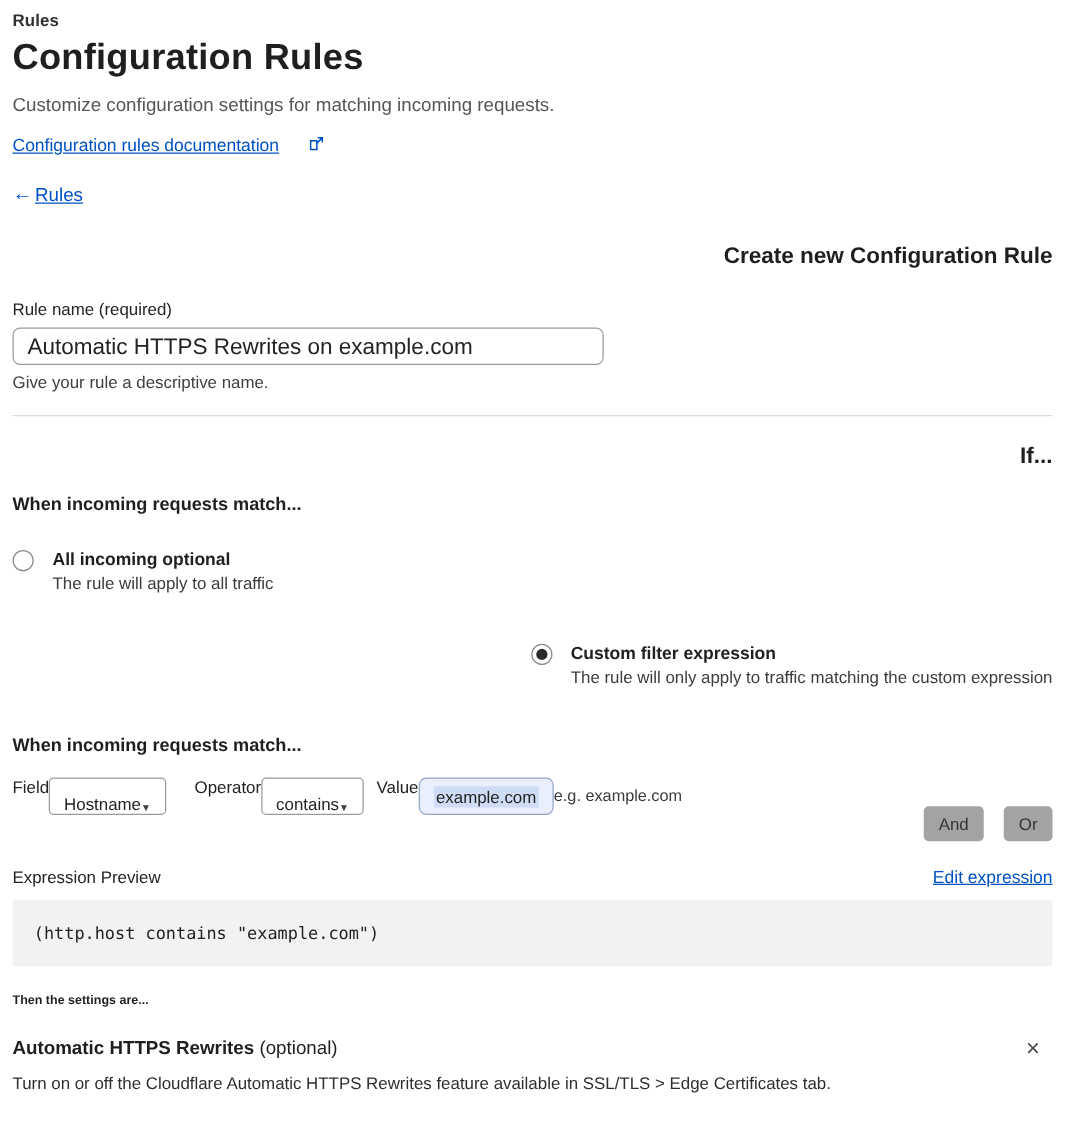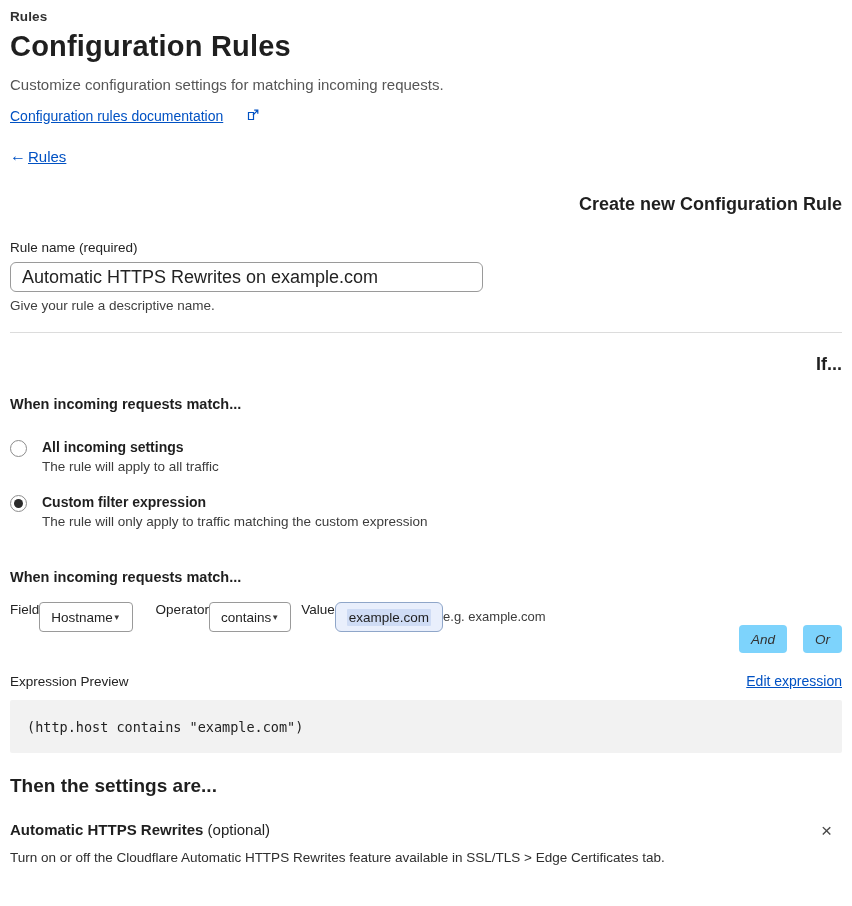--- a/index.html
+++ b/index.html
@@ -35,21 +35,21 @@
   }
   .help-text { font-size: 13.5px; color: #404040; margin-top: 6px; }
 
   .divider { border: none; border-top: 1px solid #dcdcdc; margin-top: 19px; }
 
   .if-heading { margin-top: 21px; }
   .match-heading { font-size: 14.5px; font-weight: 700; margin-top: 21px; color: #1f1f1f; }
 
   .radio-group { margin-top: 27px; }
   .radio-option { display: flex; align-items: flex-start; cursor: pointer; }
-  .radio-option + .radio-option { margin-top: 20px; }
+  .radio-option + .radio-option { margin-top: 40px; justify-content: flex-end; }
   .radio-circle {
     width: 17px; height: 17px; border-radius: 50%;
     border: 1px solid #8d8d8d; background: #fff; flex: 0 0 auto;
     margin-top: 1px; display: flex; align-items: center; justify-content: center;
   }
   .radio-circle.checked::after {
     content: ""; width: 9px; height: 9px; border-radius: 50%; background: #2b2b2b;
   }
   .radio-texts { margin-left: 15px; }
   .radio-label { font-size: 14px; font-weight: 700; color: #1f1f1f; }
@@ -57,49 +57,49 @@
 
   .builder-heading { margin-top: 40px; }
   .builder-row { display: flex; margin-top: 17px; align-items: flex-start; }
   .builder-col { display: flex; flex-direction: row; }
   .col-field { width: 140px; margin-right: 7px; }
   .col-operator { width: 140px; margin-right: 7px; }
   .col-value { width: 428px; margin-right: 14px; }
   .builder-col .field-label { margin-bottom: 9px; }
   .select-box {
     height: 30px; border: 1px solid #9a9a9a; border-radius: 4px; background: #fff;
-    display: flex; align-items: center; justify-content: space-between;
+    display: flex; align-items: flex-end; justify-content: space-between;
     padding: 0 11px; font-size: 13.5px; color: #232323; cursor: pointer;
   }
   .caret { font-size: 8px; color: #3c3c3c; }
   .value-input {
     height: 30px; border: 1px solid #8fa6c9; border-radius: 6px;
     background: #e9effc; display: flex; align-items: center;
     padding: 0 11px; font-size: 13.5px; color: #1f1f1f; text-align: right;
   }
   .value-input .sel { background: #cfdcf5; padding: 1px 2px; border-radius: 1px; }
   .conj-btn {
-    height: 28px; border: none; border-radius: 4px; background: #7dd3fc;
+    height: 28px; border: none; border-radius: 4px; background: #a3a3a3;
     color: #333; font-size: 13.5px; font-family: inherit; cursor: pointer;
-    padding: 4px 12px; margin-top: 23px; font-style: italic;
+    padding: 4px 12px; margin-top: 23px;
   }
   .btn-and { margin-right: 16px; }
   .eg-text { font-size: 13px; color: #3c3c3c; margin-top: 7px; }
 
   .preview-row { display: flex; justify-content: space-between; align-items: flex-end; margin-top: 20px; }
   .preview-label { font-size: 13.5px; color: #232323; }
   .edit-link { font-size: 14px; }
   .code-block {
     margin-top: 11px; background: #f2f2f2; border-radius: 2px;
     height: 53px; display: flex; align-items: center; padding: 0 17px;
     font-family: "DejaVu Sans Mono", "Liberation Mono", monospace;
     font-size: 13.5px; color: #222;
   }
 
-  .then-heading { font-size: 19px; font-weight: 700; margin-top: 22px; color: #1f1f1f; }
+  .then-heading { font-size: 10px; font-weight: 700; margin-top: 22px; color: #1f1f1f; }
 
   .setting-row { display: flex; justify-content: space-between; align-items: flex-start; margin-top: 24px; }
   .setting-title { font-size: 15px; color: #1f1f1f; }
   .setting-title b { font-weight: 700; }
   .close-btn {
     background: none; border: none; font-size: 19px; color: #4a4a4a;
     cursor: pointer; line-height: 1; padding: 0 4px; margin-right: 6px;
   }
   .setting-desc { font-size: 13.5px; color: #2e2e2e; margin-top: 10px; }
 </style>
@@ -133,21 +133,21 @@
 
 <hr class="divider">
 
 <h2 class="section-heading if-heading">If...</h2>
 <div class="match-heading">When incoming requests match...</div>
 
 <div class="radio-group">
   <div class="radio-option">
     <span class="radio-circle"></span>
     <span class="radio-texts">
-      <div class="radio-label">All incoming settings</div>
+      <div class="radio-label">All incoming optional</div>
       <div class="radio-desc">The rule will apply to all traffic</div>
     </span>
   </div>
   <div class="radio-option">
     <span class="radio-circle checked"></span>
     <span class="radio-texts">
       <div class="radio-label">Custom filter expression</div>
       <div class="radio-desc">The rule will only apply to traffic matching the custom expression</div>
     </span>
   </div>

